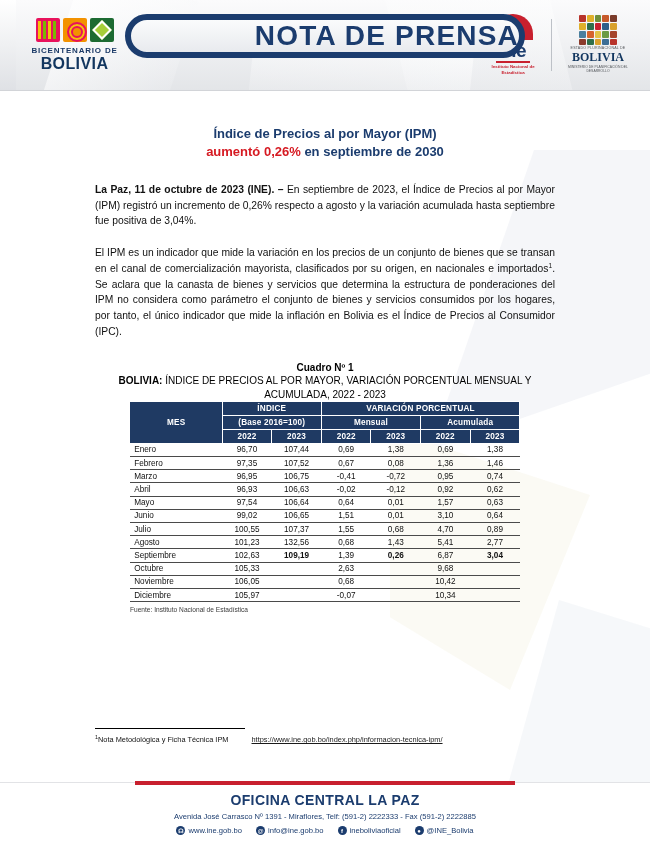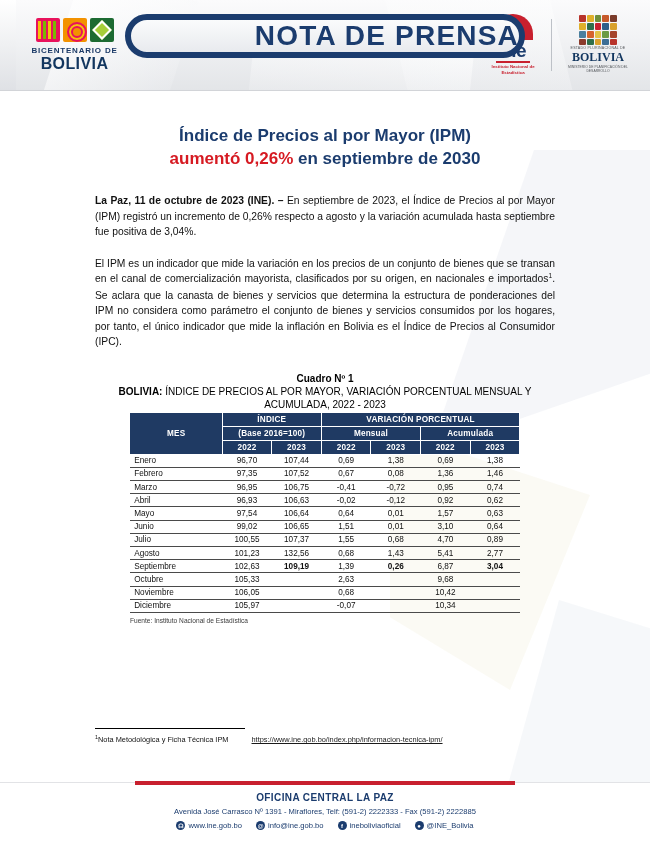--- a/index.html
+++ b/index.html
@@ -212,21 +212,21 @@
   .content {
     position: relative;
     z-index: 2;
     padding: 0 95px;
   }
   .title-block {
     text-align: center;
     margin-top: 34px;
   }
   .title-line {
-    font-size: 17px;
+    font-size: 13px;
     font-weight: 700;
     color: #1b3c6e;
     line-height: 1.35;
   }
   .title-red { color: #d61a22; }
 
   .para {
     font-size: 10.3px;
     line-height: 1.52;
     text-align: justify;
@@ -324,21 +324,21 @@
   }
   .pfooter-bar {
     position: absolute;
     top: -2px;
     left: 135px; right: 135px;
     height: 4px;
     background: #c8202e;
   }
   .pf-title {
     text-align: center;
-    font-size: 10px;
+    font-size: 14px;
     font-weight: 700;
     color: #1b3c6e;
     letter-spacing: .4px;
     margin-top: 9px;
   }
   .pf-addr {
     text-align: center;
     font-size: 7.6px;
     color: #1b3c6e;
     margin-top: 4px;

